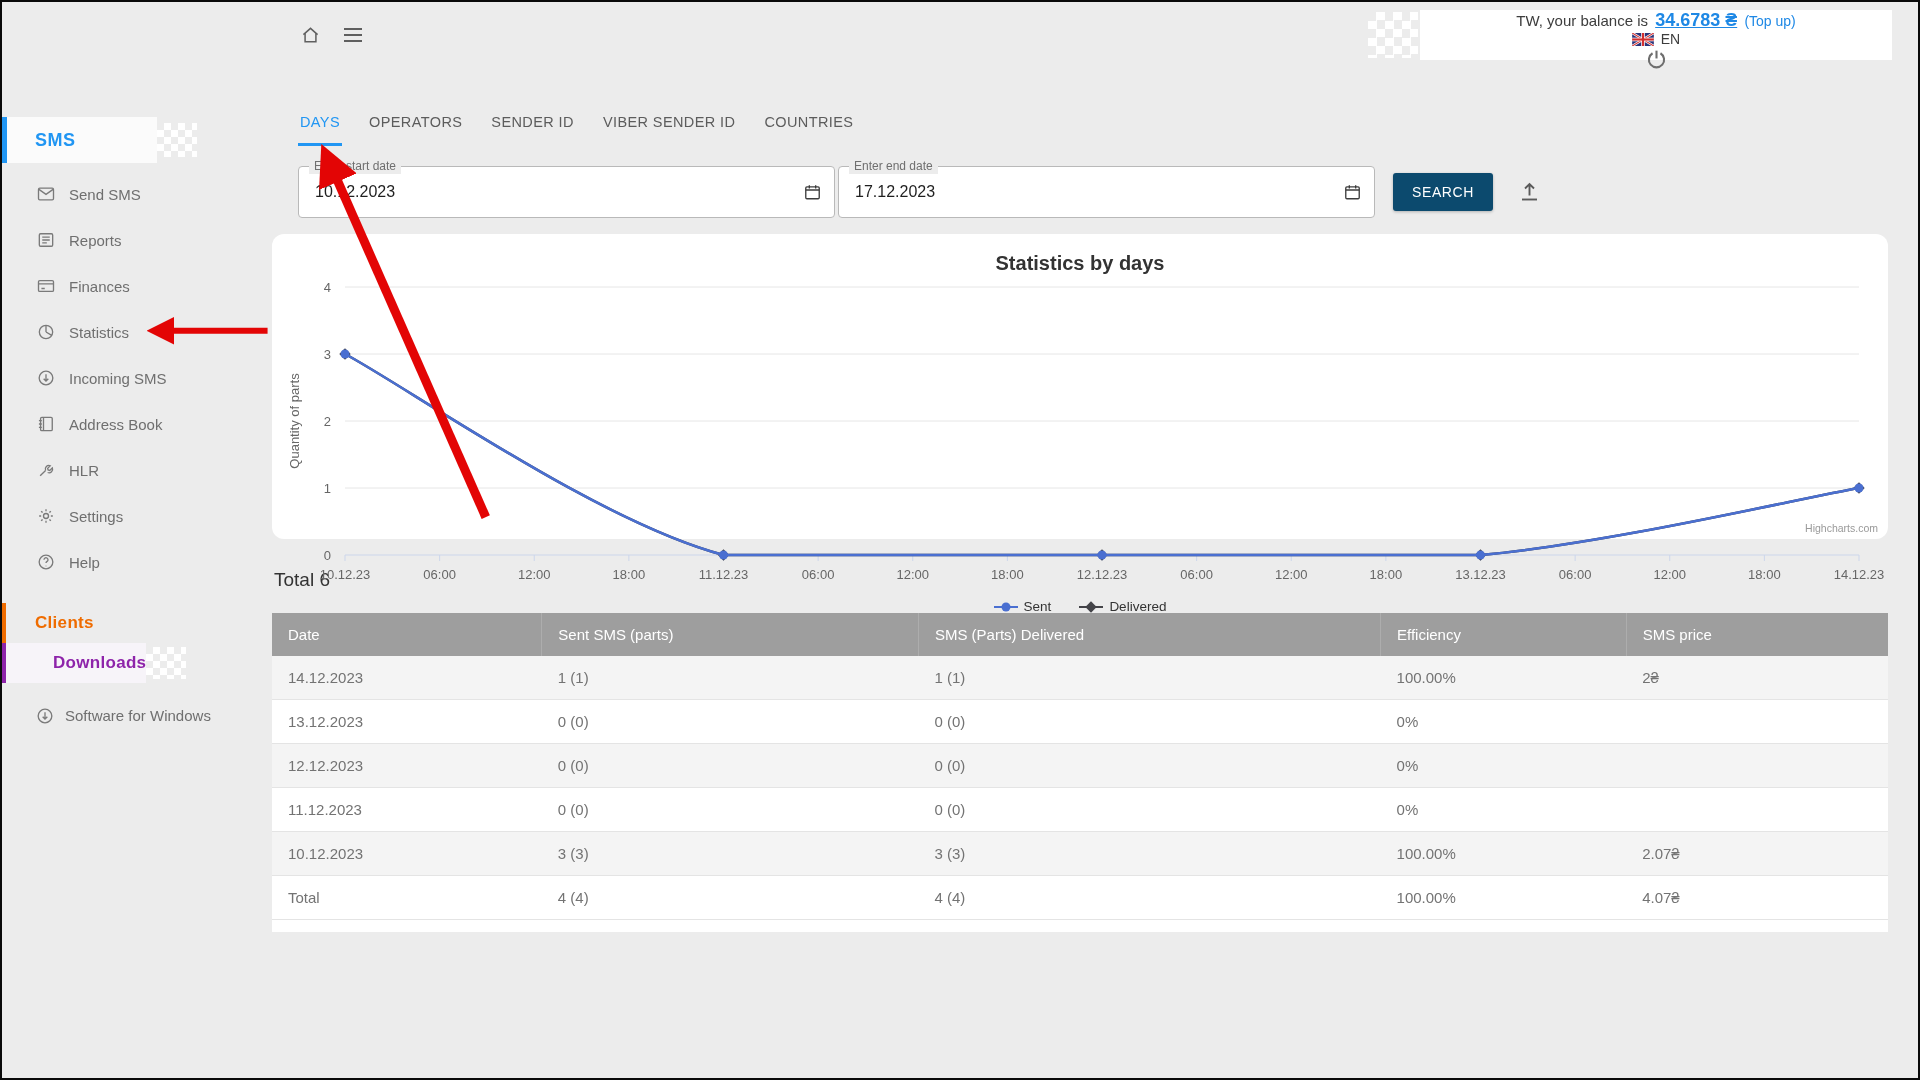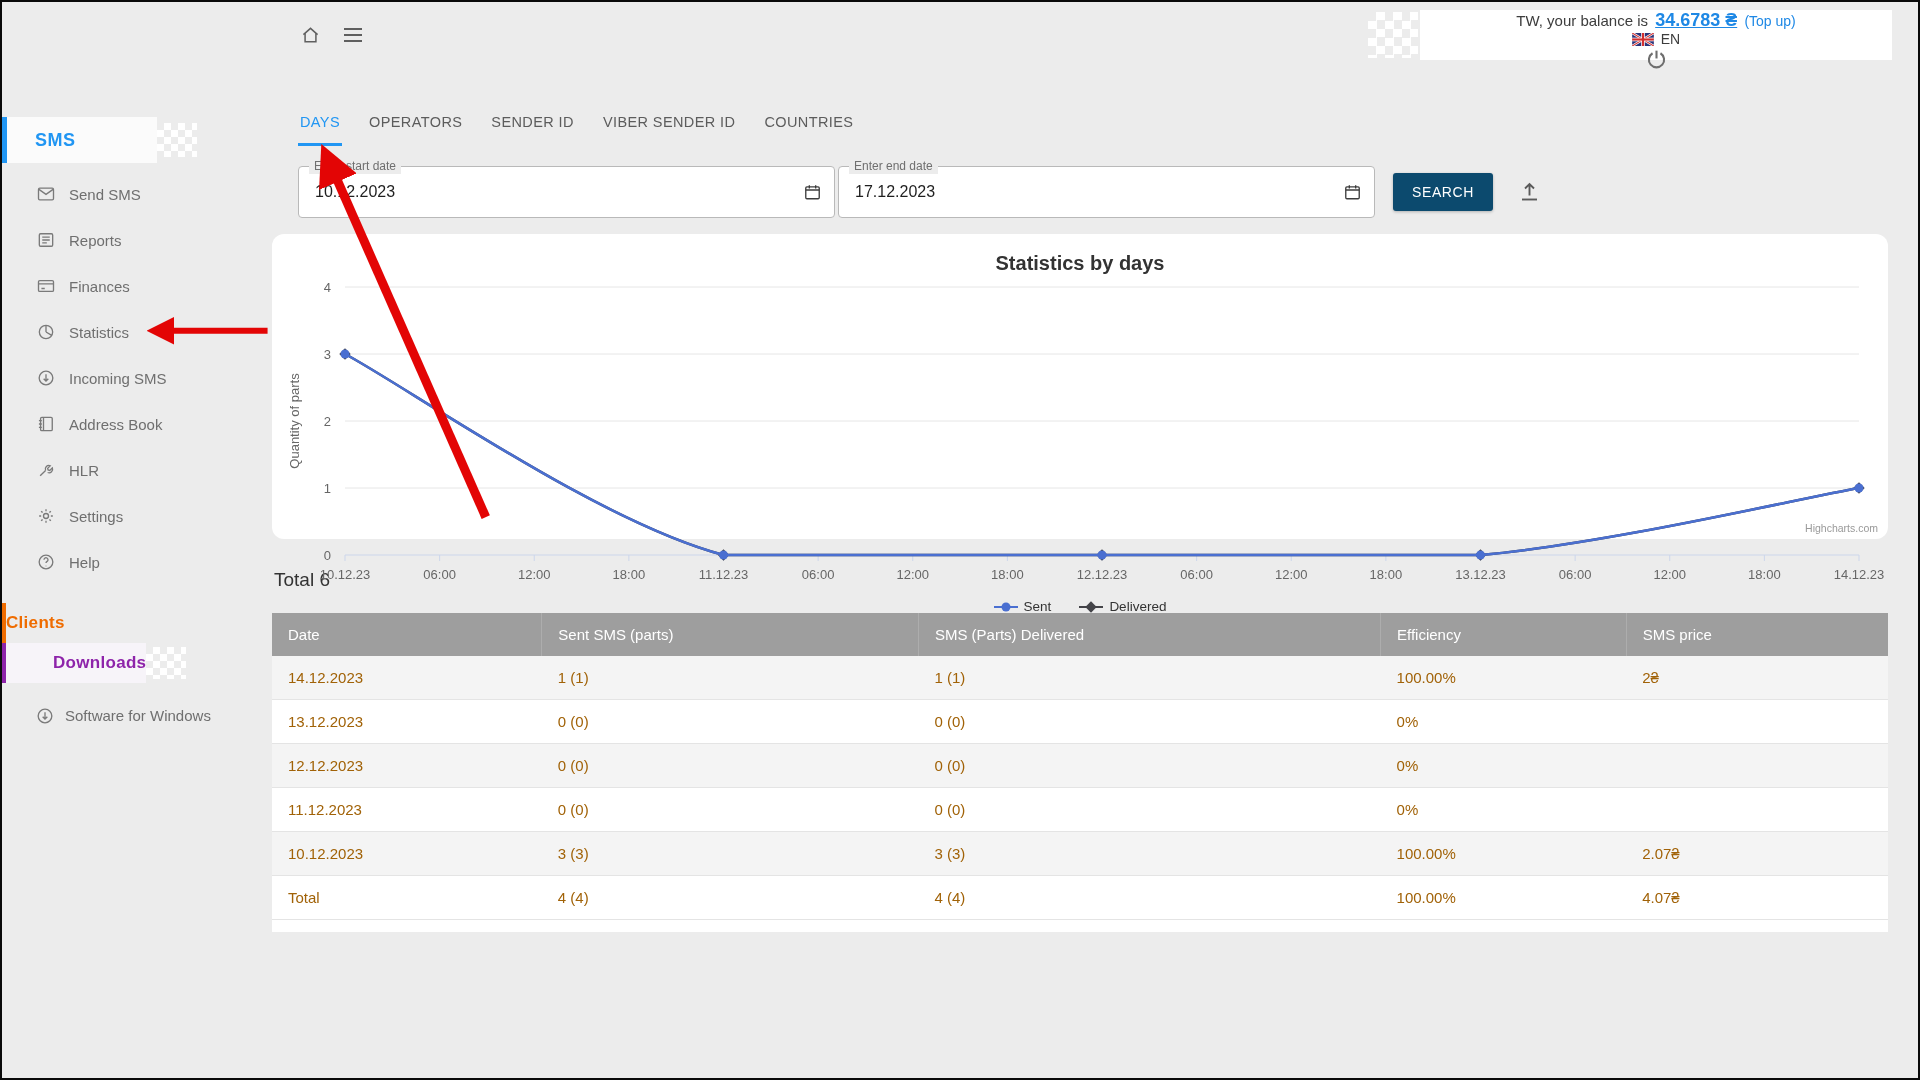--- a/index.html
+++ b/index.html
@@ -22,21 +22,21 @@
   .power-btn{background:none;border:none;cursor:pointer;display:flex;padding:0;}
 
   
   .sidebar{grid-column:1;grid-row:1/3;padding-top:115px;display:flex;flex-direction:column;}
   .side-sms{position:relative;height:46px;background:linear-gradient(90deg,#fbfbfb 150px,rgba(0,0,0,0) 150px);
             border-left:5px solid #2196f3;display:flex;align-items:center;padding-left:28px;
             font-size:18px;font-weight:bold;color:#2196f3;letter-spacing:.5px;margin-bottom:8px;cursor:pointer;}
   .checker-sms{position:absolute;left:150px;top:6px;width:40px;height:34px;background-size:14px 14px;}
   .side-item{height:46px;display:flex;align-items:center;gap:13px;padding-left:34px;font-size:15px;color:#6f6f6f;cursor:pointer;}
   .side-item svg{flex:none;}
-  .side-clients{margin-top:18px;height:40px;border-left:4px solid #ef6c00;display:flex;align-items:center;
+  .side-clients{margin-top:18px;height:40px;border-left:4px solid #ef6c00;display:flex;align-items:center;padding-left:29px;
                 color:#ef6c00;font-size:17px;font-weight:bold;letter-spacing:.3px;cursor:pointer;}
   .side-downloads{position:relative;height:40px;border-left:4px solid #8e24aa;display:flex;align-items:center;padding-left:47px;
                   color:#8e24aa;font-size:17px;font-weight:bold;letter-spacing:.3px;cursor:pointer;
                   background:linear-gradient(90deg,#f7f4f9 140px,rgba(0,0,0,0) 140px);}
   .checker-downloads{position:absolute;left:140px;top:4px;width:40px;height:32px;background-size:14px 14px;}
   .side-software{margin-top:20px;padding:0 28px 0 33px;font-size:15px;color:#6f6f6f;line-height:26px;cursor:pointer;width:200px;}
   .side-software svg{vertical-align:-5px;margin-right:10px;}
 
   
   .content{grid-column:2;grid-row:2;padding-right:34px;position:relative;}
@@ -64,21 +64,21 @@
   svg text.tick{font-size:13px;fill:#666;font-family:"Liberation Sans",sans-serif;}
   .chart-legend{display:flex;justify-content:center;gap:28px;align-items:center;margin-top:16px;}
   .legend-item{display:flex;align-items:center;gap:6px;font-size:13.5px;color:#333;cursor:pointer;}
   .chart-credit{position:absolute;right:10px;bottom:5px;font-size:10.5px;color:#999;}
 
   .total-label{margin:30px 0 0 2px;font-size:19px;color:#333;font-weight:normal;}
   .table-panel{margin-top:22px;background:#fff;padding-bottom:12px;}
   table{width:100%;border-collapse:collapse;table-layout:fixed;}
   thead th{background:#9e9e9e;color:#fff;font-weight:normal;font-size:15px;text-align:left;padding:13px 16px;border-right:1px solid #adadad;}
   thead th:last-child{border-right:none;}
-  tbody td{font-size:15px;color:#a16207;padding:13px 16px;border-bottom:1px solid #e4e4e4;overflow:hidden;white-space:nowrap;}
+  tbody td{font-size:15px;color:#737373;padding:13px 16px;border-bottom:1px solid #e4e4e4;overflow:hidden;white-space:nowrap;}
   tbody tr:nth-child(odd){background:#f4f4f4;}
 </style>
 </head>
 <body>
 
 <div class="page">
 
   <svg class="overlay" viewBox="0 0 1920 1080">
     <defs>
       <marker id="ah" markerWidth="4.6" markerHeight="4.6" refX="3.2" refY="2.3" orient="auto">

